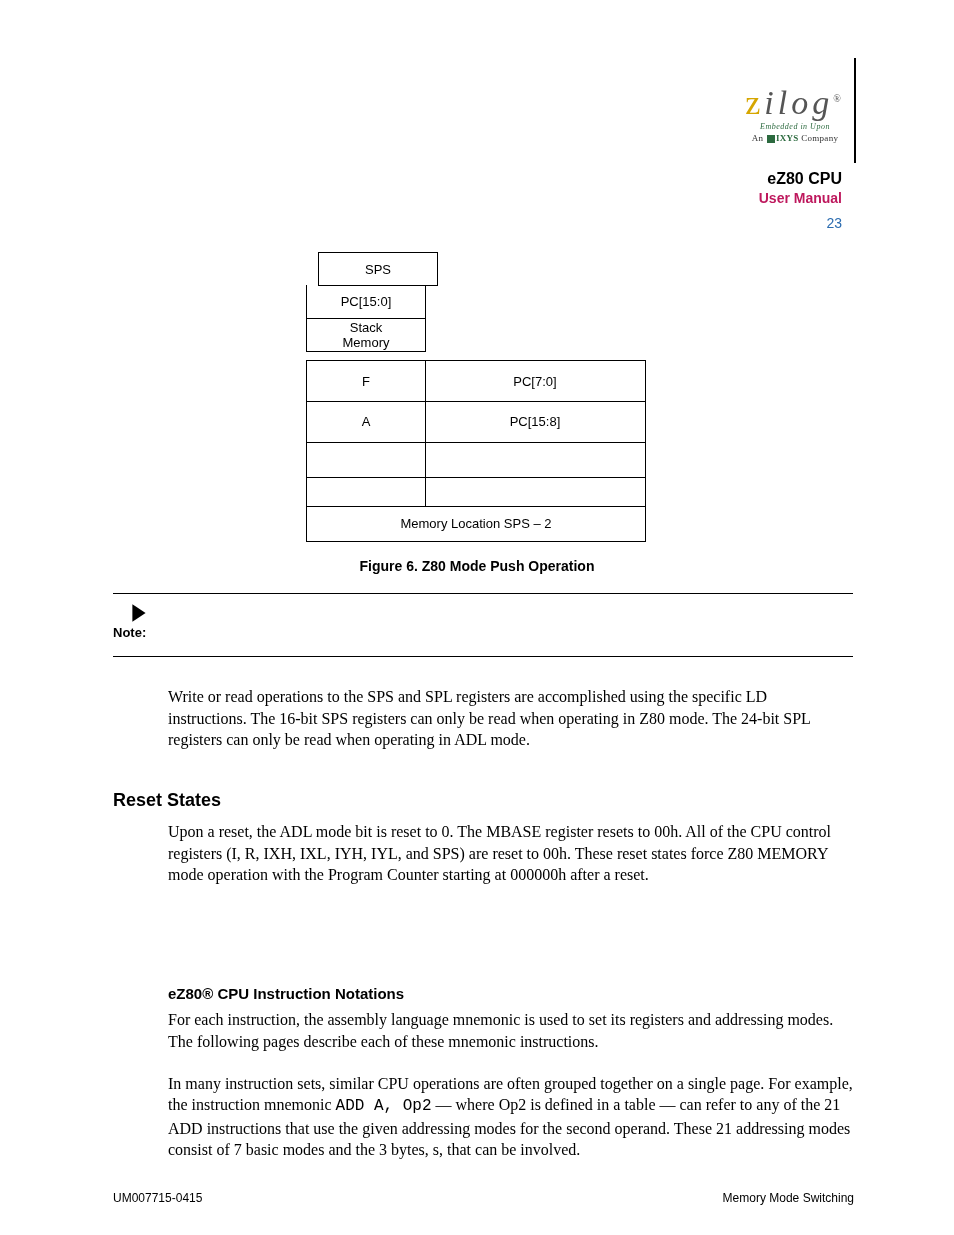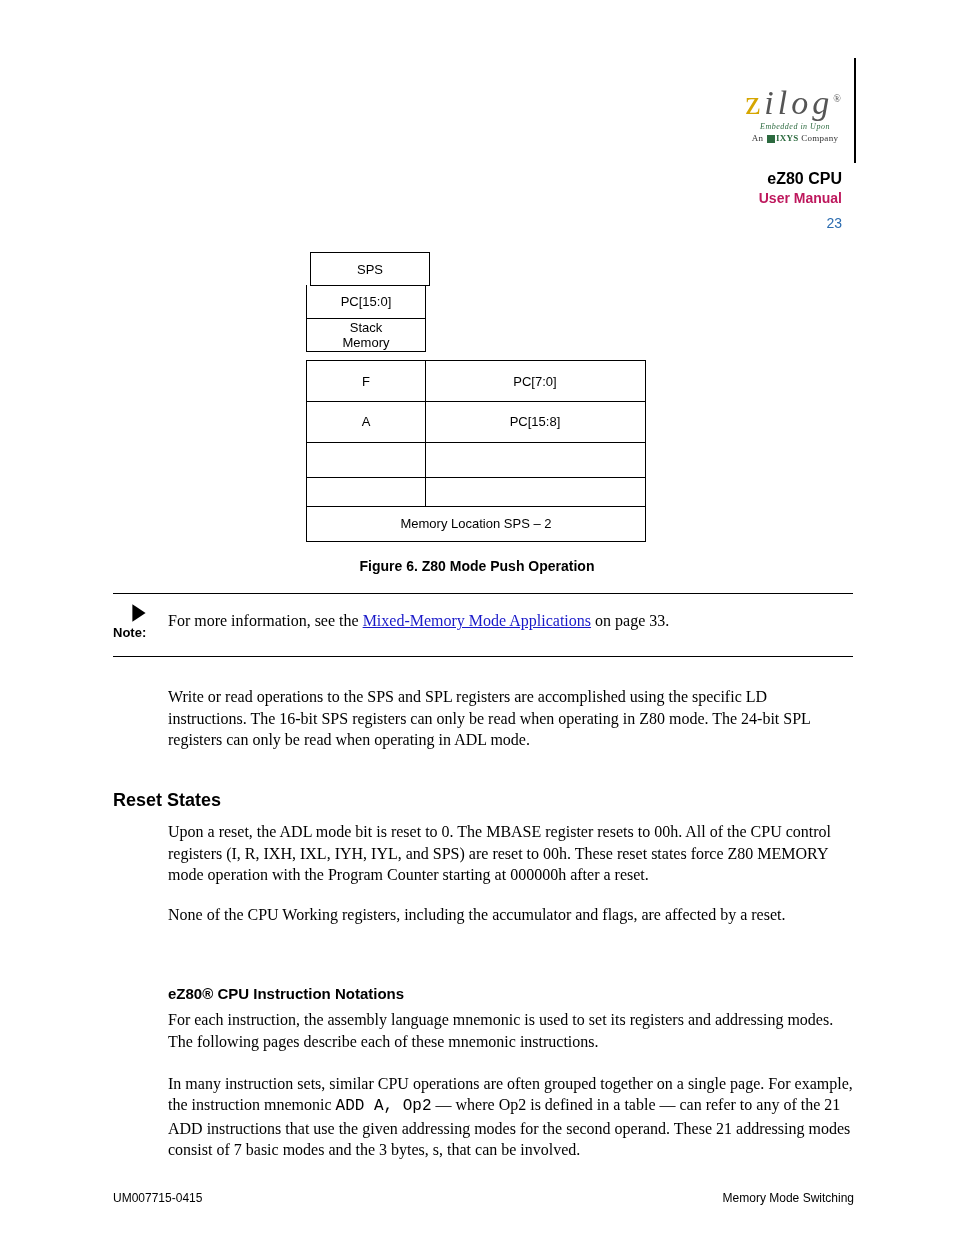--- a/index.html
+++ b/index.html
@@ -71,21 +71,21 @@
     <div class="subco">
       <span>An </span><span class="box"></span><span class="ixys">IXYS</span><span> Company</span>
     </div>
   </div>
   <div class="doc-title">eZ80 CPU</div>
   <div class="doc-sub">User Manual</div>
   <div class="page-num">23</div>
 
   <div class="figure">
 
-    <div class="fbox col-narrow row-h" style="position:absolute; top:0; left:4px;">SPS</div>
+    <div class="fbox col-narrow row-h" style="position:absolute; top:0; left:12px;">SPS</div>
 
     <div class="fbox col-narrow row-h" style="position:absolute; top:33px; left:0; border-top: none">PC[15:0]</div>
 
     <div class="fbox col-narrow" style="position:absolute; top:66px; left:0; height:34px; white-space:pre-line; border-top:none;">Stack
 Memory</div>
 
     <div class="fbox col-narrow row-h2" style="position:absolute; top:108px; left:0;">F</div>
     <div class="fbox row-h2" style="position:absolute; top:108px; left:119px; width:221px; border-left:none;">PC[7:0]</div>
 
     <div class="fbox col-narrow row-h3" style="position:absolute; top:149px; left:0; border-top:none;">A</div>
@@ -102,30 +102,26 @@
 
   <div class="fig-cap">Figure 6. Z80 Mode Push Operation</div>
 
   <div class="note-sep-top"></div>
   <div class="note-arrow">
     <svg viewBox="0 0 20 20">
         <polygon points="4,2 16,10 4,18" fill="#000"></polygon>
       </svg>
   </div>
   <div class="note-label">Note:</div>
-  <div class="note-text">
-    <span>For more information, see the </span><a href="#">Mixed-Memory Mode Applications</a><span> on page 33.</span>
-  </div>
   <div class="note-sep-bot"></div>
 
   <div class="body1">Write or read operations to the SPS and SPL registers are accomplished using the specific LD instructions. The 16-bit SPS registers can only be read when operating in Z80 mode. The 24-bit SPL registers can only be read when operating in ADL mode.</div>
 
   <div class="h-sect">Reset States</div>
   <div class="body2">Upon a reset, the ADL mode bit is reset to 0. The MBASE register resets to 00h. All of the CPU control registers (I, R, IXH, IXL, IYH, IYL, and SPS) are reset to 00h. These reset states force Z80 MEMORY mode operation with the Program Counter starting at 000000h after a reset.</div>
-  <div class="body3">None of the CPU Working registers, including the accumulator and flags, are affected by a reset.</div>
 
   <div class="h-sub">eZ80® CPU Instruction Notations</div>
   <div class="body4">For each instruction, the assembly language mnemonic is used to set its registers and addressing modes. The following pages describe each of these mnemonic instructions.</div>
   <div class="body5">
     <span>In many instruction sets, similar CPU operations are often grouped together on a single page. For example, the instruction mnemonic </span><span class="mono">ADD A,  Op2</span><span> — where Op2 is defined in a table — can refer to any of the 21 ADD instructions that use the given addressing modes for the second operand. These 21 addressing modes consist of 7 basic modes and the 3 bytes, s, that can be involved.</span>
   </div>
 
   <div class="footer-left">UM007715-0415</div>
   <div class="footer-right">Memory Mode Switching</div>
 

